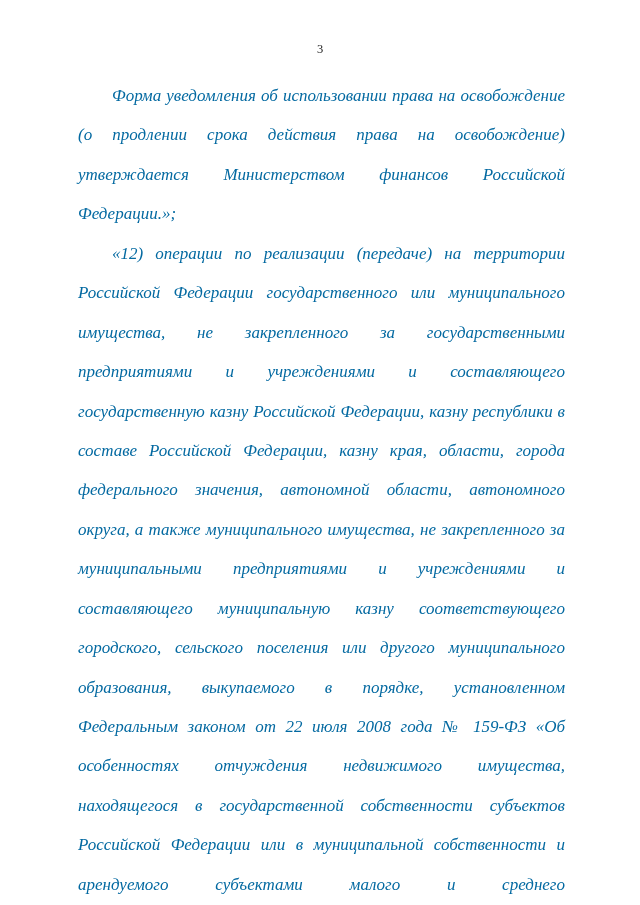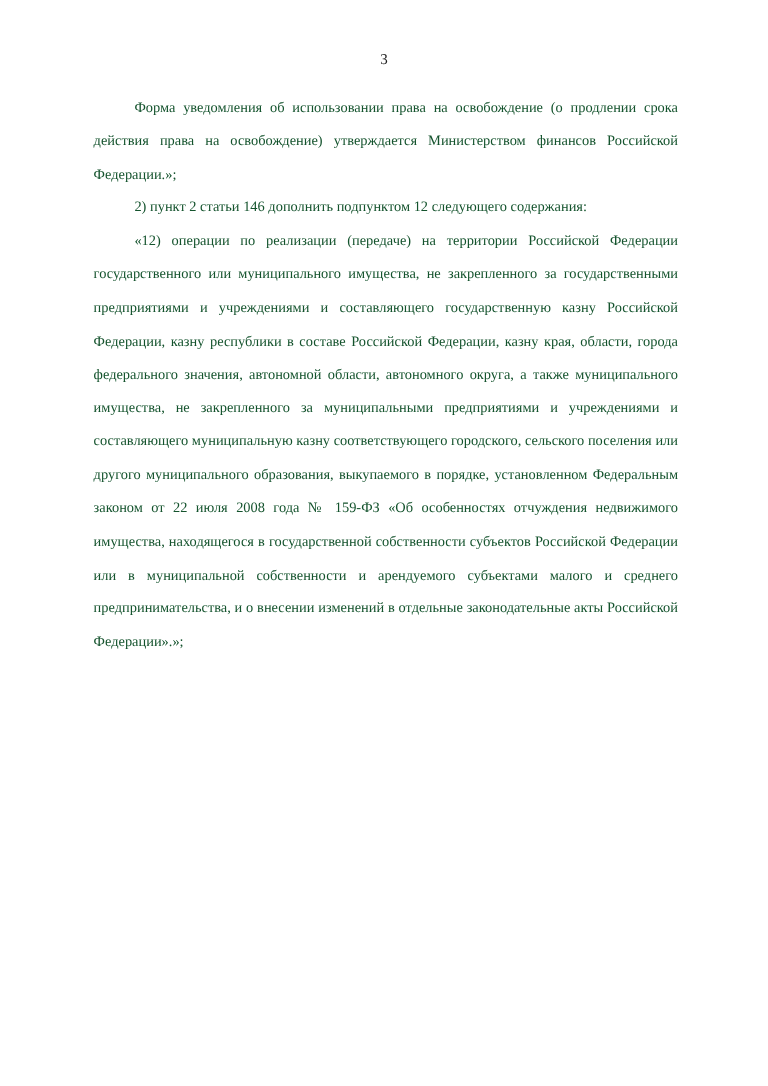--- a/index.html
+++ b/index.html
@@ -32,41 +32,41 @@
     color: #1a1a1a;
   }
   .body-text {
     position: absolute;
     top: 76px;
     left: 78px;
     width: 487px;
   }
   p.para {
     margin: 0 0 0 0;
-    font-size: 12px;
+    font-size: 17px;
     line-height: 2.32;
     text-align: justify;
     text-indent: 34px;
-    color: #14532d;
+    color: #0369a1;
     hyphens: none;
+    font-style: italic;
   }
   
   p.para.justify-all {
     text-align-last: justify;
   }
   p.para.last-left {
     text-align-last: left;
   }
 </style>
 </head>
 <body>
 
 <div class="page">
 
   <div class="page-number">3</div>
 
   <div class="body-text">
     <p class="para justify-all last-left">Форма уведомления об использовании права на освобождение (о продлении срока действия права на освобождение) утверждается Министерством финансов Российской Федерации.»;</p>
-    <p class="para justify-all last-left">2) пункт 2 статьи 146 дополнить подпунктом 12 следующего содержания:</p>
     <p class="para justify-all last-left">«12) операции по реализации (передаче) на территории Российской Федерации государственного или муниципального имущества, не закрепленного за государственными предприятиями и учреждениями и составляющего государственную казну Российской Федерации, казну республики в составе Российской Федерации, казну края, области, города федерального значения, автономной области, автономного округа, а также муниципального имущества, не закрепленного за муниципальными предприятиями и учреждениями и составляющего муниципальную казну соответствующего городского, сельского поселения или другого муниципального образования, выкупаемого в порядке, установленном Федеральным законом от 22 июля 2008 года № 159-ФЗ «Об особенностях отчуждения недвижимого имущества, находящегося в государственной собственности субъектов Российской Федерации или в муниципальной собственности и арендуемого субъектами малого и среднего предпринимательства, и о внесении изменений в отдельные законодательные акты Российской Федерации».»;</p>
   </div>
 
 </div>
 
 </body></html>

